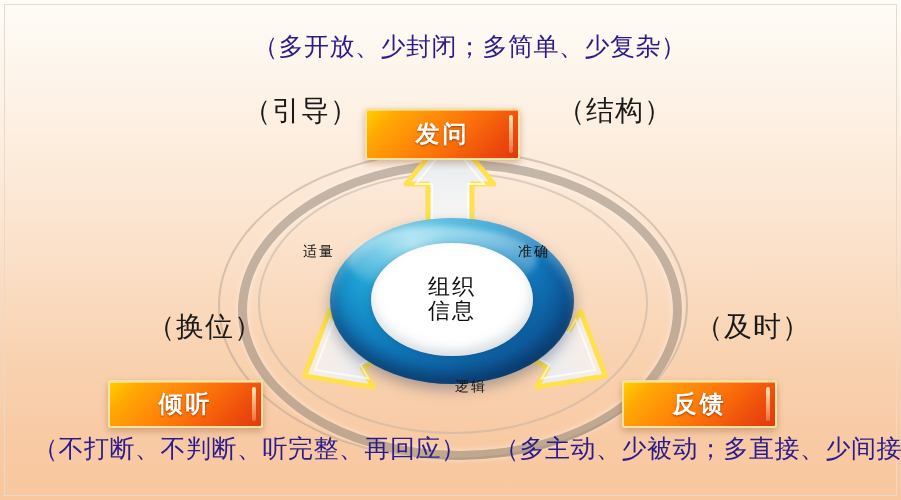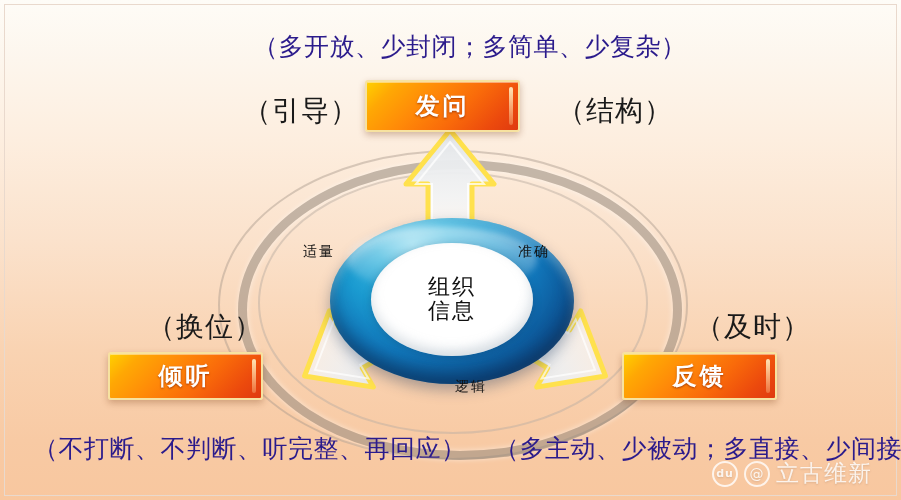--- a/index.html
+++ b/index.html
@@ -132,20 +132,21 @@
         #df3a10 100%);
     box-shadow:
       0 3px 7px rgba(120,60,20,0.33),
       inset 0 1px 0 rgba(255,255,255,0.45);
     color: #ffffff;
     font-size: 24px;
     font-weight: bold;
     letter-spacing: 3px;
     text-shadow: 0 1px 2px rgba(140,40,0,0.75);
     font-family: "DejaVu Sans", "Liberation Sans", sans-serif;
+    margin-top: 28px;
   }
   .obtn::after {
     content: "";
     position: absolute;
     right: 5px; top: 5px; bottom: 5px;
     width: 4px;
     border-radius: 2px;
     background: linear-gradient(to bottom, rgba(255,235,190,0.95), rgba(255,200,140,0.35));
   }
   #btn-ask      { left: 365px; top: 80px;  width: 155px; height: 52px; }
@@ -302,19 +303,14 @@
 
   <div class="blk" id="lbl-guide">（引导）</div>
   <div class="blk" id="lbl-struct">（结构）</div>
   <div class="blk" id="lbl-swap">（换位）</div>
   <div class="blk" id="lbl-timely">（及时）</div>
 
   <div class="purple" id="cap-top">（多开放、少封闭；多简单、少复杂）</div>
   <div class="purple" id="cap-bottom-left">（不打断、不判断、听完整、再回应）</div>
   <div class="purple" id="cap-bottom-right">（多主动、少被动；多直接、少间接）</div>
 
-  <div id="watermark">
-    <span id="wm-paw">du</span>
-    <span id="wm-at">@</span>
-    <span>立古维新</span>
-  </div>
 
 </div>
 
 </body></html>

